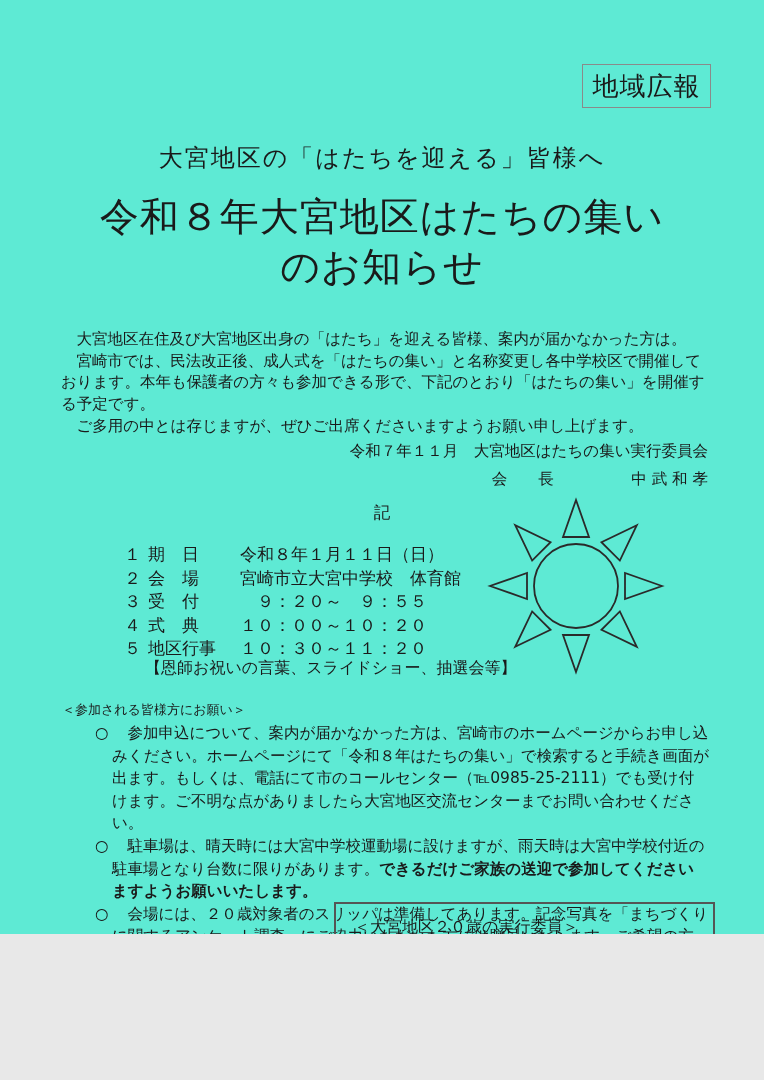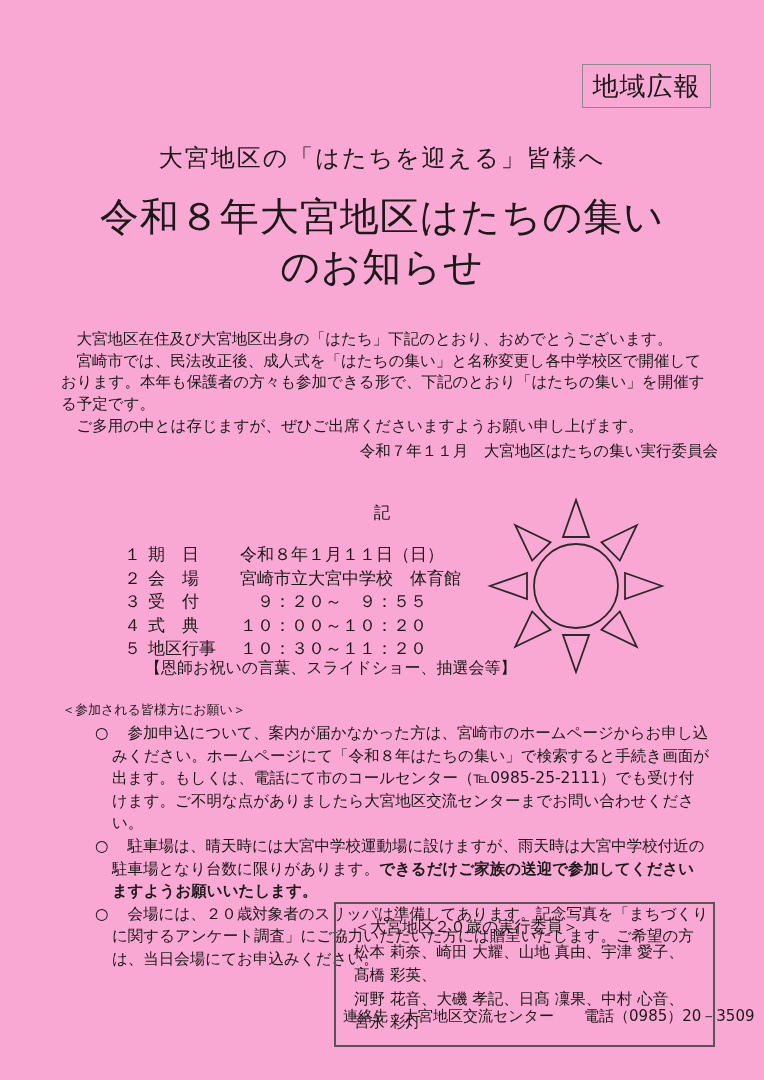--- a/index.html
+++ b/index.html
@@ -1,23 +1,23 @@
 <!DOCTYPE html>
 <html lang="ja"><head>
 <meta charset="utf-8">
 <style>
   * { margin: 0; padding: 0; box-sizing: border-box; }
   html, body { background: #e8e8e8; }
   body { font-family: "DejaVu Sans", sans-serif; color: #1a1a1a; }
   .page {
     position: relative;
     width: 764px;
-    height: 1080px;
+    height: 934px;
     margin: 0 auto;
-    background: #f9a8d4;
+    background: #5eead4;
     overflow: hidden;
     text-decoration: underline;
   }
 
   
   .badge {
     position: absolute;
     top: 64px;
     left: 582px;
     width: 129px;
@@ -59,21 +59,21 @@
     left: 61px;
     width: 644px;
     font-size: 15.5px;
     line-height: 21.7px;
   }
   .intro p { text-indent: 1em; }
 
   .signoff {
     position: absolute;
     top: 437px;
-    right: 46px;
+    right: 56px;
     text-align: right;
     font-size: 15.5px;
     line-height: 28px;
   }
 
   .ki {
     position: absolute;
     top: 502px;
     left: 0;
     width: 100%;
@@ -159,27 +159,28 @@
   </div>
 
   <div class="subtitle">大宮地区の「はたちを迎える」皆様へ</div>
 
   <h1 class="title">
     <span>令和８年大宮地区はたちの集い</span><br>
     <span>のお知らせ</span>
   </h1>
 
   <div class="intro">
-    <p>大宮地区在住及び大宮地区出身の「はたち」下記のとおり、おめでとうございます。</p>
+    <p>大宮地区在住及び大宮地区出身の「はたち」を迎える皆様、案内が届かなかった方は。</p>
     <p>宮崎市では、民法改正後、成人式を「はたちの集い」と名称変更し各中学校区で開催しております。本年も保護者の方々も参加できる形で、下記のとおり「はたちの集い」を開催する予定です。</p>
     <p>ご多用の中とは存じますが、ぜひご出席くださいますようお願い申し上げます。</p>
   </div>
 
   <div class="signoff">
     <div>令和７年１１月　大宮地区はたちの集い実行委員会</div>
+    <div>会　　長　　　　　中 武 和 孝</div>
   </div>
 
   <div class="ki">記</div>
 
   <div class="schedule">
     <div class="row">
       <span class="num">１</span>
       <span class="label">期　日</span>
       <span class="value">令和８年１月１１日（日）</span>
     </div>

